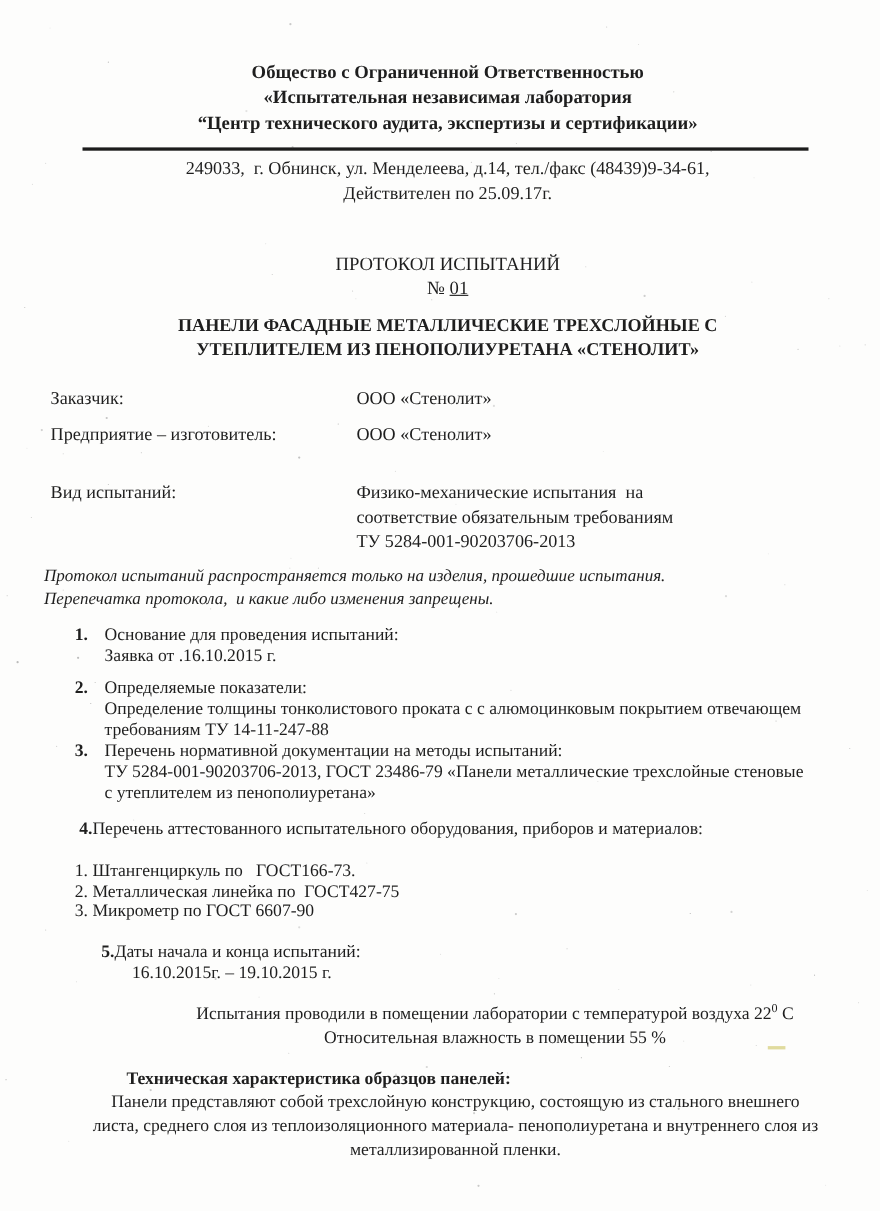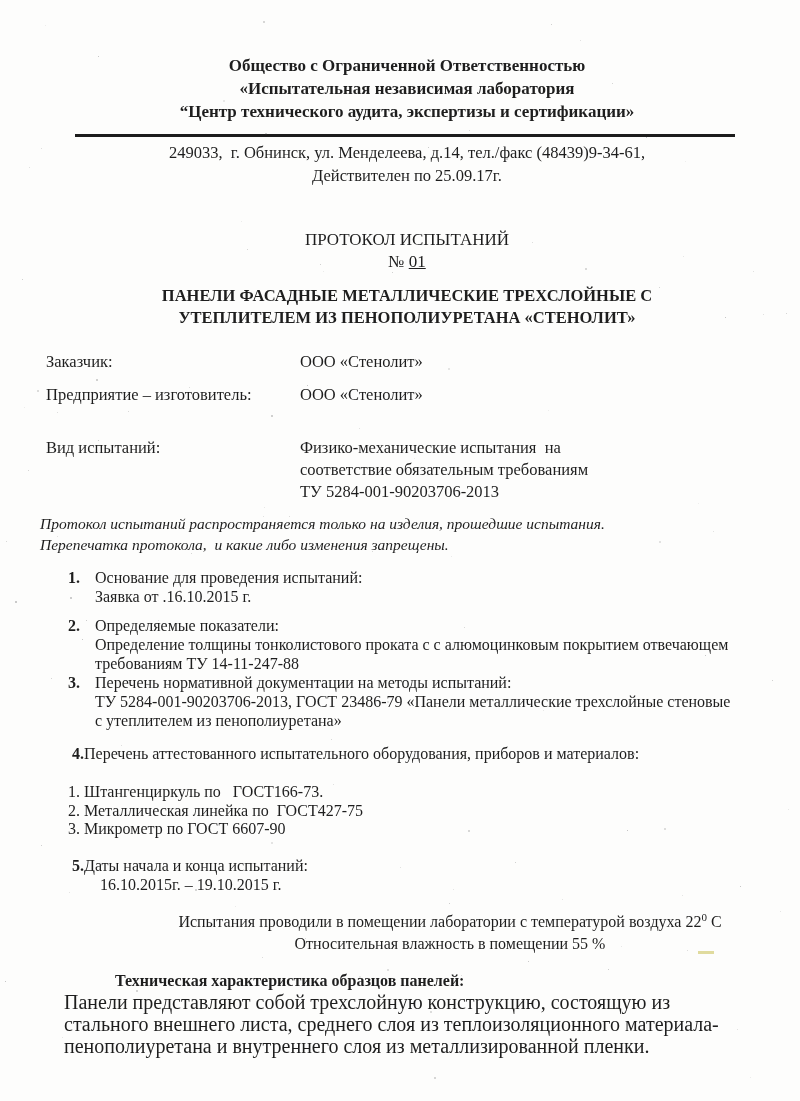--- a/index.html
+++ b/index.html
@@ -17,46 +17,46 @@
   .rule { margin:11px 0 0 75px; width:660px; border:none; border-top:3px solid #1c1c1c; }
   .address { margin-top:4px; font-size:16.5px; line-height:23px; }
 
   .protocol-title-block { margin-top:42px; font-size:17px; font-weight:normal; line-height:22px; }
   .protocol-number-value { text-decoration:underline; }
 
   .subject { margin-top:12px; font-size:16.5px; font-weight:bold; line-height:22px; }
   .subject-inner { max-width:600px; margin:0 auto; }
 
   .fields { margin-top:22px; margin-left:46px; font-size:16.5px; }
-  .field-row { display:flex; line-height:22px; }
+  .field-row { display:flex; line-height:22px;gap:24px; }
   .field-label { width:254px; flex:0 0 254px; }
   .field-value { width:300px; }
   .row-gap-sm { margin-top:11px; }
   .row-gap-lg { margin-top:31px; }
 
   .disclaimer { margin-top:10px; margin-left:40px; font-size:15.5px; font-style:italic; line-height:21px; }
 
   .num-list { margin-top:13px; font-size:16px; line-height:19px; }
   .num-item { display:flex; margin-left:68px; }
   .num-item .num { font-weight:bold; width:27px; flex:0 0 27px; }
   .num-item .content { width:645px; }
   .item-gap { margin-top:10px; }
 
   .sec4-heading { margin-top:14px; margin-left:72px; font-size:16px; line-height:20px; width:660px; }
   .sec-num { font-weight:bold; }
   .equip-list { margin-top:19px; margin-left:68px; font-size:16px; line-height:18.5px; }
 
-  .sec5 { margin-top:17px; margin-left:72px; font-size:16px; line-height:19px; }
+  .sec5 { margin-top:17px; margin-left:92px; font-size:16px; line-height:19px; }
   .dates-line { margin-left:28px; }
 
   .conditions { margin-top:12px; margin-left:100px; font-size:16px; line-height:22px;text-align:center; }
   sup { font-size:11px; }
 
   .tech-heading { margin-top:15px; margin-left:115px; font-size:16px; font-weight:bold; line-height:21px; }
-  .tech-body { margin-left:64px; width:668px; font-size:20px; line-height:22px; }
+  .tech-body { margin-left:80px; width:668px; font-size:16px; line-height:22px;text-align:center; }
 
   .speck { position:absolute; background:#444; border-radius:50%; pointer-events:none; }
   .smudge { position:absolute; left:698px; top:951px; width:16px; height:3px;
             background:#c9c050; opacity:.55; pointer-events:none; }
 </style>
 </head>
 <body>
 
 <div class="page">
 

